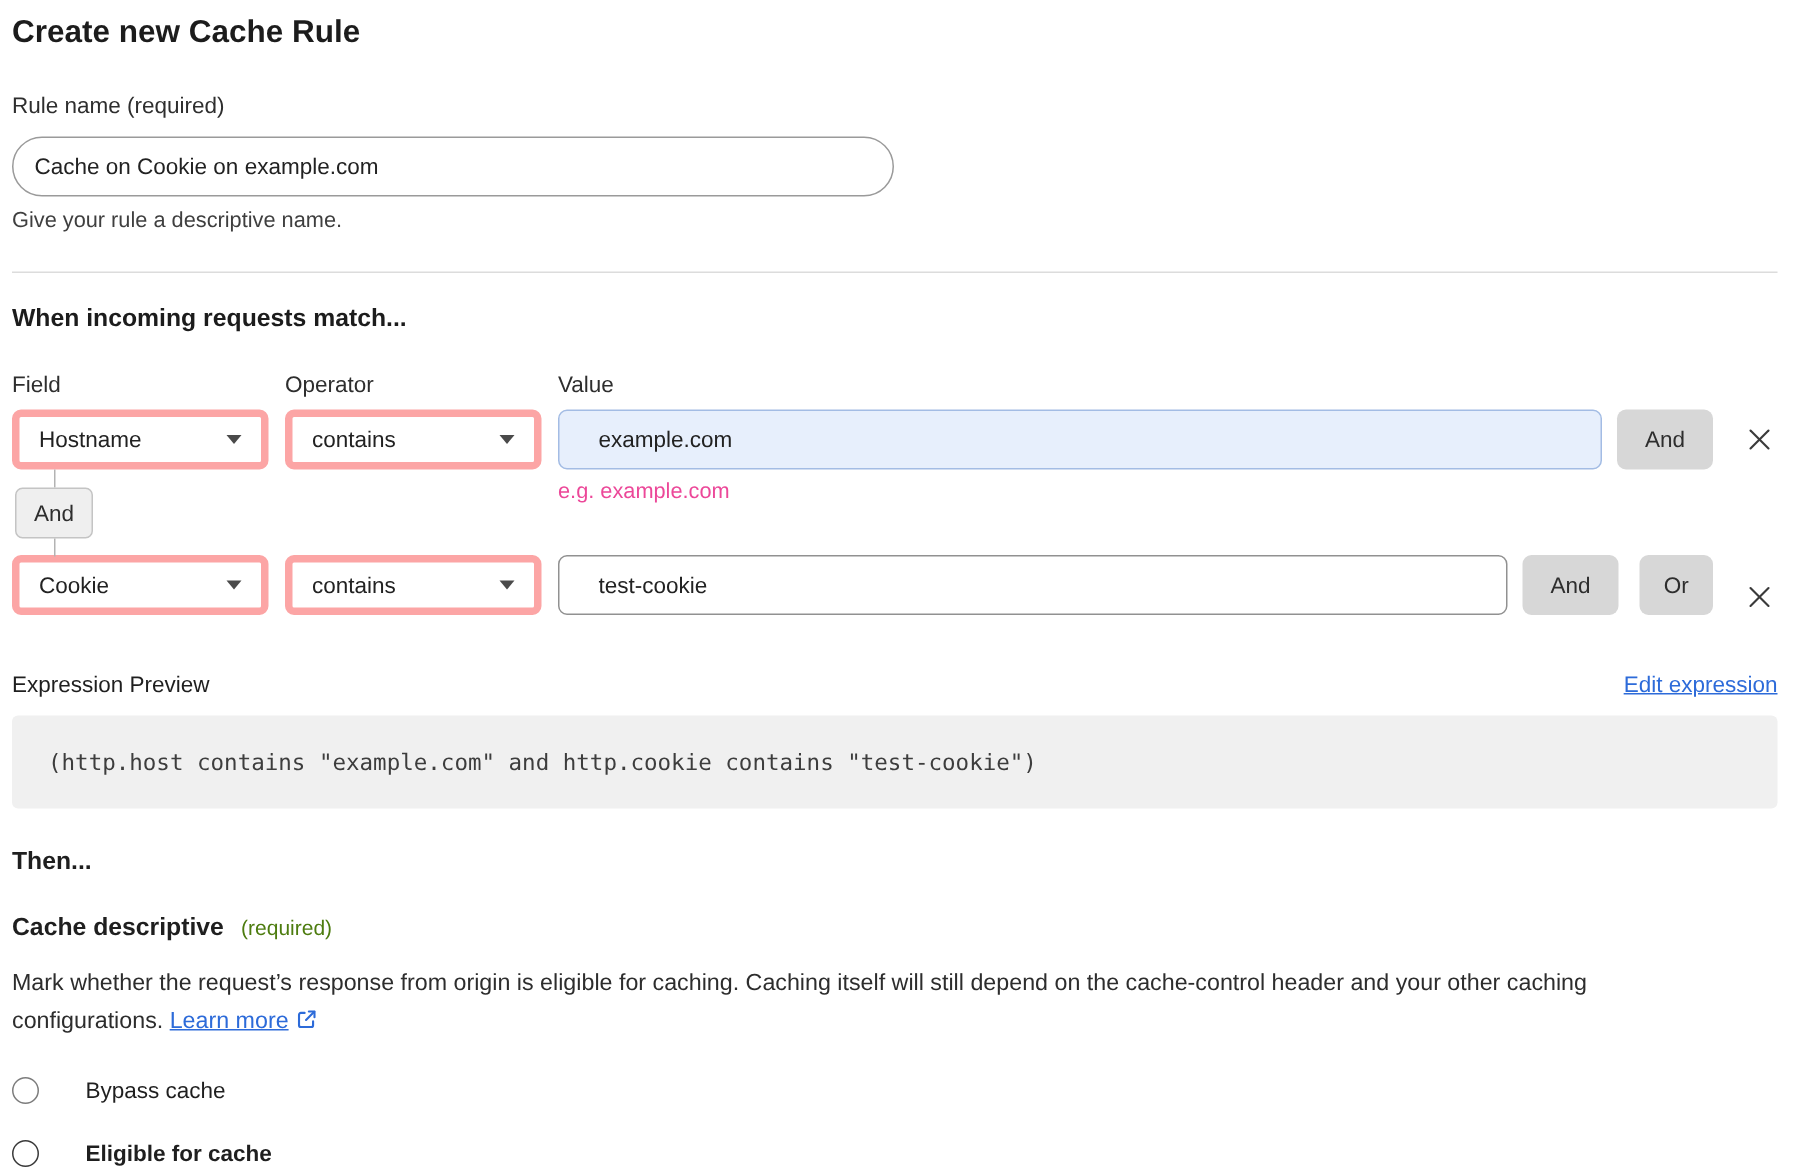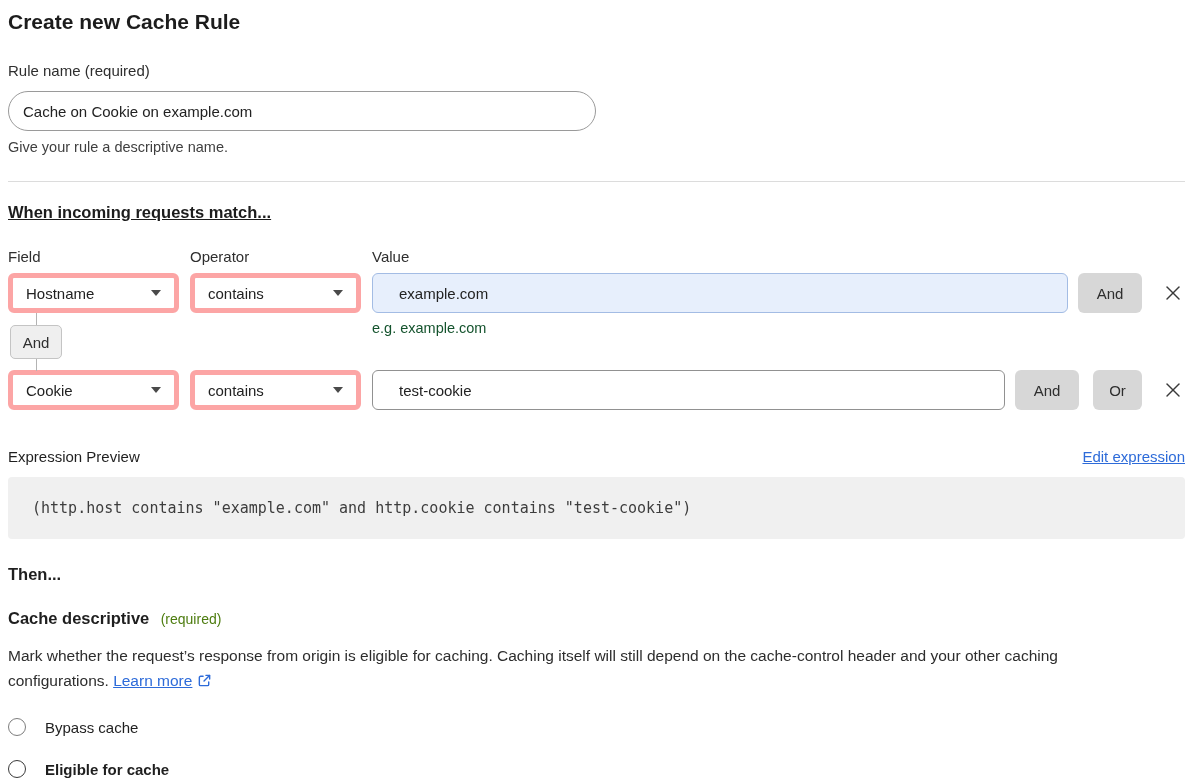--- a/index.html
+++ b/index.html
@@ -19,21 +19,21 @@
   .name-input {
     margin-top: 12px;
     width: 588px; height: 40px;
     border: 1px solid #9a9a9a; border-radius: 20px;
     padding: 2px 14px; font-size: 15px; color: #222;
     font-family: "Liberation Sans", sans-serif;
     outline: none; background: #fff;
   }
   .helper { font-size: 14.5px; color: #3f3f3f; margin-top: 8px; }
   .divider { border: none; border-top: 1px solid #dcdcdc; margin-top: 26px; }
-  .section-heading { font-size: 16.5px; font-weight: 700; color: #1c1c1c; margin-top: 21px; text-decoration: underline; }
+  .section-heading { font-size: 16.5px; font-weight: 700; color: #1c1c1c; margin-top: 21px; }
 
   .col-labels { display: flex; margin-top: 26px; font-size: 15px; color: #2e2e2e; }
   .col-labels .c1 { width: 171px; margin-right: 11px; }
   .col-labels .c2 { width: 171px; margin-right: 11px; }
 
   .builder { position: relative; margin-top: 8px; }
   .cond-row { display: flex; align-items: center; }
   .select-box {
     width: 171px; height: 40px; flex: 0 0 171px;
     border: 5px solid #fca5a5; border-radius: 6px; background: #fff;
@@ -54,22 +54,22 @@
   }
   .value-input.highlighted { background: #e7effc; border-color: #a3bce4; }
   .gray-btn {
     height: 40px; border: none; border-radius: 6px;
     background: #d7d7d7; color: #2e2e2e; font-size: 15px;
     font-family: "Liberation Sans", sans-serif; cursor: pointer;
   }
   .btn-and { width: 64px; margin-left: 10px; }
   .btn-or  { width: 49px; margin-left: 14px; }
   .close-icon { margin-left: 19px; width: 24px; height: 24px; display: flex; align-items: center; justify-content: center; cursor: pointer; }
-  .hint-row { margin-left: 364px; margin-top: 7px; font-size: 14.5px; color: #14532d; height: 16px; }
-  .row2 { margin-top: 34px; }
+  .hint-row { margin-left: 364px; margin-top: 7px; font-size: 14.5px; color: #ec4899; height: 16px; }
+  .row2 { margin-top: 34px; align-items: flex-end; }
 
   .connector-line { position: absolute; left: 28px; width: 1px; background: #b3b3b3; }
   .connector-btn {
     position: absolute; left: 2px; top: 52px;
     width: 52px; height: 34px;
     background: #efefef; border: 1px solid #c4c4c4; border-radius: 5px;
     font-size: 15px; color: #2e2e2e; font-family: "Liberation Sans", sans-serif;
     cursor: pointer;
   }
   .line-top { top: 40px; height: 12px; }
@@ -87,21 +87,21 @@
   .elig-heading-row { margin-top: 25px; }
   .elig-heading { font-size: 16.5px; font-weight: 700; display: inline; }
   .required-note { font-size: 14px; color: #4d7c0f; margin-left: 7px; }
   .description {
     margin-top: 15px; width: 1140px;
     font-size: 15.5px; line-height: 25px; color: #2d2d2d;
   }
   .learn-link { color: #2d6bd9; text-decoration: underline; cursor: pointer; }
   .ext-icon { display: inline-block; vertical-align: -2px; margin-left: 5px; }
 
-  .radio-row { display: flex; align-items: center; margin-top: 24px; }
+  .radio-row { display: flex; align-items: center; margin-top: 24px; gap: 12px; }
   .radio-row.first { margin-top: 23px; }
   .radio-circle {
     width: 18px; height: 18px; border-radius: 50%;
     border: 1.5px solid #7d7d7d; background: #fff; flex: 0 0 18px;
     display: flex; align-items: center; justify-content: center; cursor: pointer;
   }
   .radio-circle.selected { border-color: #3a3a3a; }
   .radio-label { font-size: 15px; color: #1f1f1f; margin-left: 19px; }
   .radio-label.bold { font-weight: 700; }
 </style>

